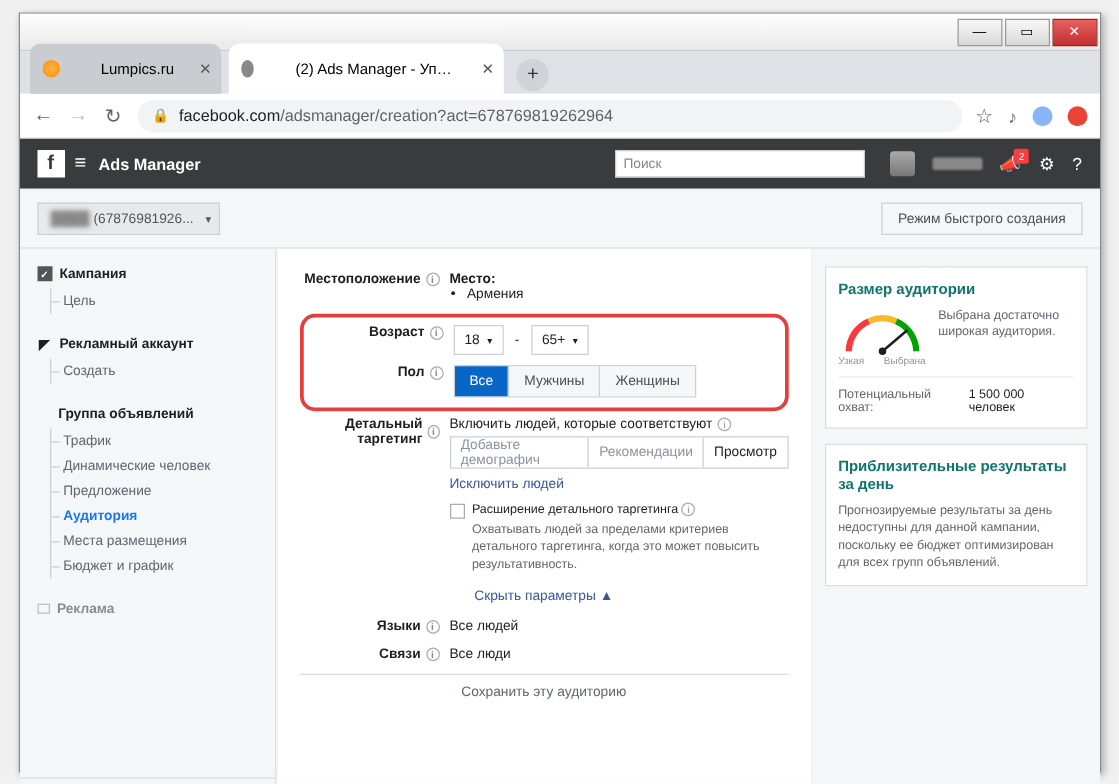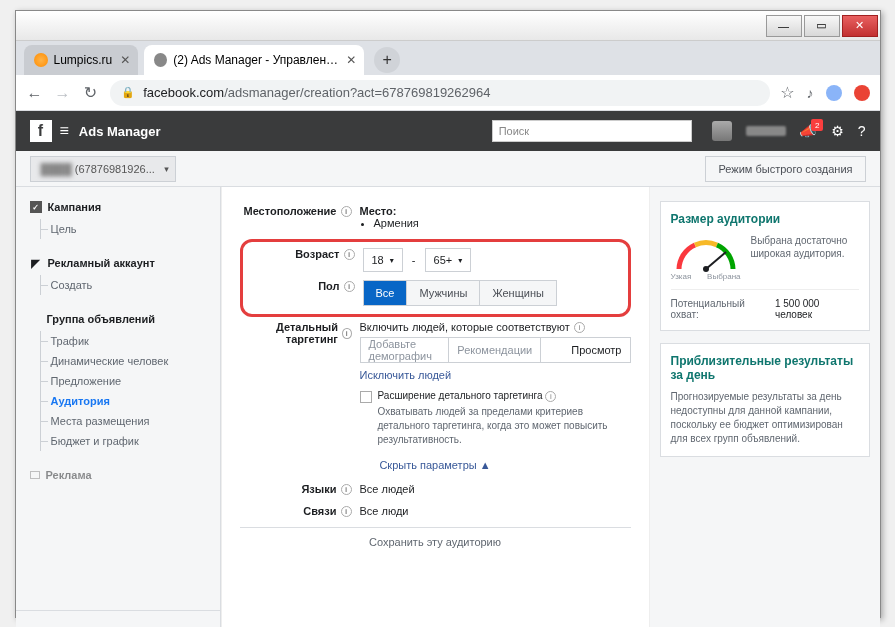--- a/index.html
+++ b/index.html
@@ -4,21 +4,21 @@
 <style>
 * { box-sizing: border-box; margin: 0; padding: 0; font-family: Arial, sans-serif; }
 body { background: #f0f0f0; width: 895px; height: 627px; overflow: hidden; position: relative; }
 
 .window { width: 866px; height: 608px; margin: 10px auto 0; background: #fff; border: 1px solid #888; box-shadow: 2px 2px 6px rgba(0,0,0,0.3); position: relative; }
 .titlebar { height: 30px; background: linear-gradient(#fff,#e8e8e8); border-bottom: 1px solid #ccc; display:flex; justify-content:flex-end; align-items:center; padding-right:2px; }
 .win-btn { width: 36px; height: 22px; margin-left: 2px; background: linear-gradient(#f8f8f8,#d8d8d8); border:1px solid #999; font-size:11px; display:flex; align-items:center; justify-content:center; }
 .win-close { background: linear-gradient(#e86060,#c23030); color:#fff; border-color:#a02020; }
 
 .tabs { height: 34px; background:#dee1e6; display:flex; align-items:flex-end; padding-left:8px; }
-.tab { height:30px; background:#fff; border-radius:8px 8px 0 0; padding:0 26px 0 10px; display:flex; align-items:center; font-size:12px; position:relative; margin-right:6px; max-width:220px; }
+.tab { height:40px; background:#fff; border-radius:8px 8px 0 0; padding:0 38px 0 10px; display:flex; align-items:center; font-size:12px; position:relative; margin-right:6px; max-width:220px;gap:27px; }
 .tab.inactive { background:#c9ccd1; }
 .tab .favicon { width:14px; height:14px; border-radius:50%; margin-right:6px; }
 .fav-orange { background:radial-gradient(circle,#ffb347,#ff8c00); }
 .fav-grey { background:#888; }
 .tab .tab-close { position:absolute; right:8px; font-size:12px; color:#555; }
 .newtab { width:26px; height:26px; border-radius:50%; background:#d0d3d8; display:flex; align-items:center; justify-content:center; font-size:16px; color:#333; margin-left:4px; margin-bottom:2px; }
 
 .addrbar { height:36px; background:#fff; display:flex; align-items:center; padding:0 10px; border-bottom:1px solid #dadce0; gap:10px; }
 .nav-ico { width:18px; font-size:16px; color:#5f6368; text-align:center; }
 .url-box { flex:1; height:26px; background:#f1f3f4; border-radius:13px; display:flex; align-items:center; padding:0 12px; font-size:13px; color:#5f6368; }
@@ -36,21 +36,21 @@
 .fb-spacer { flex:1; }
 .fb-search { width:200px; height:22px; background:#fff; border:1px solid #ccc; font-size:11px; padding:0 6px; color:#888; display:flex; align-items:center; }
 .fb-ricons { display:flex; gap:14px; align-items:center; margin-left:20px; }
 .fb-avatar { width:20px; height:20px; border-radius:3px; background:linear-gradient(#aaa,#777); }
 .fb-name { width:40px; height:10px; background:#888; border-radius:2px; filter:blur(1px); }
 .bell { position:relative; font-size:14px; }
 .bell .badge { position:absolute; top:-4px; right:-6px; background:#fa3e3e; color:#fff; font-size:8px; width:12px; height:12px; border-radius:2px; display:flex; align-items:center; justify-content:center; }
 .gear { font-size:14px; }
 .help { font-size:14px; }
 
-.subbar { height:36px; background:#f5f6f7; border-bottom:1px solid #dadde1; display:flex; align-items:center; padding:0 14px; justify-content:space-between;gap:12px; }
+.subbar { height:48px; background:#f5f6f7; border-bottom:1px solid #dadde1; display:flex; align-items:center; padding:0 14px; justify-content:space-between;gap:12px; }
 .acct-sel { height:26px; background:#e8e9eb; border:1px solid #ccd0d5; padding:0 20px 0 10px; font-size:11px; color:#555; display:flex; align-items:center; position:relative; }
 .acct-sel .blur { filter:blur(2px); color:#888; }
 .acct-sel::after { content:"▾"; position:absolute; right:6px; font-size:9px; }
 .quick-btn { height:26px; background:#f5f6f7; border:1px solid #ccd0d5; padding:0 12px; font-size:11px; color:#4b4f56; display:flex; align-items:center; }
 
 .workarea { display:flex; height:465px; }
 .leftpane { width:205px; background:#f5f6f7; border-right:1px solid #dadde1; display:flex; flex-direction:column; }
 .leftscroll { flex:1; overflow:hidden; padding:14px 0 14px 14px; font-size:11px; color:#1c1e21; }
 .section { margin-bottom:18px; }
 .section-head { display:flex; align-items:center; font-weight:bold; font-size:11px; margin-bottom:6px; }
@@ -75,21 +75,21 @@
 .age-sel .caret { margin-left:6px; font-size:8px; }
 .dash { margin:0 6px; }
 
 .gender-group { display:inline-flex; border:1px solid #ccd0d5; height:26px; }
 .gender-btn { padding:0 12px; display:flex; align-items:center; font-size:11px; border-right:1px solid #ccd0d5; background:#f5f6f7; color:#4b4f56; }
 .gender-btn:last-child { border-right:none; }
 .gender-btn.active { background:#0866c6; color:#fff; }
 
 .target-input { display:flex; border:1px solid #ccd0d5; height:26px; }
 .target-input .seg { padding:0 8px; display:flex; align-items:center; border-right:1px solid #ccd0d5; font-size:11px; color:#8d949e; }
-.target-input .seg:last-child { border-right:none; color:#1c1e21;margin-left:22px; }
+.target-input .seg:last-child { border-right:none; color:#1c1e21; }
 .link-blue { color:#385898; font-size:11px; margin-top:6px; display:inline-block; }
 .expand-box { margin-top:8px; display:flex; gap:6px; }
 .checkbox { width:12px; height:12px; border:1px solid #aaa; margin-top:2px; flex-shrink:0; }
 .expand-text { font-size:10px; color:#606770; line-height:1.4; }
 .expand-title { color:#1c1e21; margin-bottom:2px; }
 .collapse-link { text-align:center; color:#385898; font-size:11px; margin:12px 0; }
 .save-aud { text-align:center; border-top:1px solid #dadde1; padding-top:8px; color:#606770; font-size:11px; }
 
 .rightpane { width:230px; background:#f5f6f7; padding:14px 10px; font-size:11px; }
 .card { background:#fff; border:1px solid #dadde1; padding:10px; margin-bottom:12px; }

